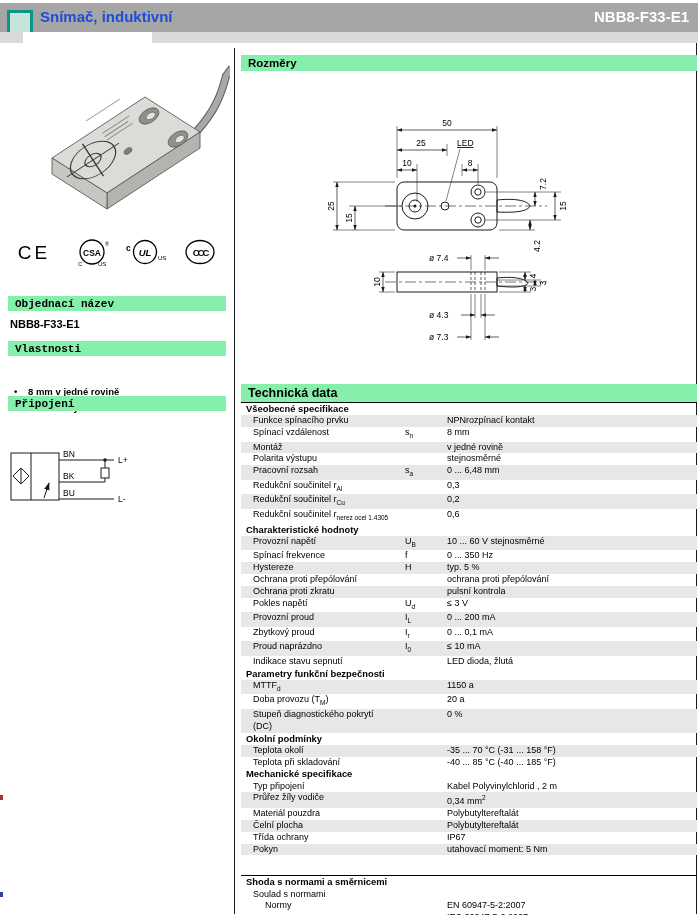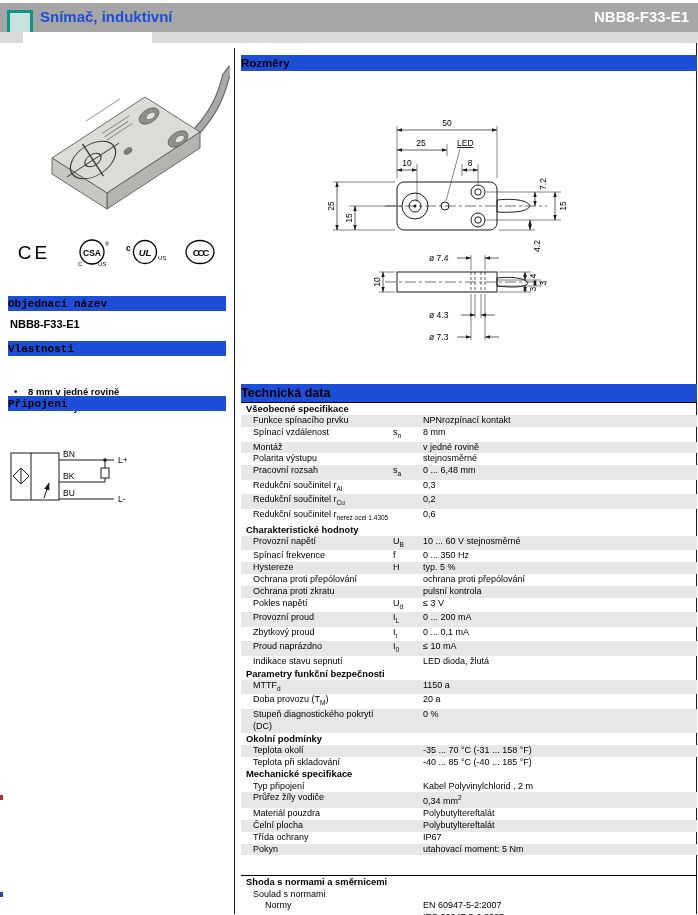--- a/index.html
+++ b/index.html
@@ -12,36 +12,36 @@
   .hdr-prod{position:absolute;right:9px;top:8px;font-size:15px;font-weight:bold;color:#fff;}
   .substrip{position:absolute;left:0;top:32px;width:698px;height:11px;background:#dadada;}
   .substrip-notch{position:absolute;left:23px;top:32px;width:129px;height:11px;background:#fff;}
   
   .vdivider{position:absolute;left:234px;top:48px;width:1px;height:866px;background:#1a1a1a;}
   .rborder{position:absolute;left:696px;top:43px;width:1px;height:871px;background:#1a1a1a;}
   .printmark{position:absolute;left:0;width:3px;height:5px;}
   .pm1{top:795px;background:#b03030;}
   .pm2{top:892px;background:#3040a0;}
   
-  .bar{background:#1d4ed8;font-weight:bold;color:#000;display:flex;align-items:center;box-sizing:border-box;}
+  .bar{background:#86efac;font-weight:bold;color:#000;display:flex;align-items:center;padding-left:7px;box-sizing:border-box;}
   .bar-left{position:absolute;left:8px;width:218px;height:15px;font-size:11px;font-family:Liberation Mono, monospace;}
   .bar-right{position:absolute;left:241px;width:456px;height:16px;font-size:11.5px;}
   #bar-order{top:296px;} #bar-features{top:341px;} #bar-connection{top:396px;}
   #bar-dims{top:55px;}
   #bar-tech{top:384px;height:19px;font-size:12.5px;border-bottom:1.5px solid #000;}
   .order-value{position:absolute;left:10px;top:318px;font-size:11px;font-weight:bold;}
   .feat{position:absolute;left:14px;width:210px;font-size:9.5px;font-weight:bold;margin-top:24px;}
   .feat::before{content:"•";position:absolute;left:0;}
   .feat span{display:inline-block;padding-left:14px;}
   #feat0{top:362px;} #feat1{top:378px;}
   
   #tech-table{position:absolute;left:241px;top:403px;width:456px;}
   .tsec{height:12.2px;line-height:12.2px;font-weight:bold;font-size:9.4px;padding-left:5px;}
   .tsec.rule{border-top:1px solid #000;margin-top:20px;}
-  .trow{display:grid;grid-template-columns:150px 32px auto;min-height:11.8px;line-height:11.8px;font-size:9px;}
+  .trow{display:grid;grid-template-columns:150px 32px auto;min-height:11.8px;line-height:11.8px;font-size:9px;gap:12px;}
   .trow.shade{background:#e7e7e7;}
   .tl{padding-left:12px;} .tl.ind{padding-left:24px;}
   .ts{padding-left:2px;}
   sub{font-size:6.5px;} sup{font-size:6.5px;}
   
   svg{position:absolute;}
   .ln{stroke:#1a1a1a;stroke-width:1;fill:none;}
   .dim{stroke:#1a1a1a;stroke-width:0.7;fill:none;}
   .ext{stroke:#1a1a1a;stroke-width:0.55;fill:none;}
   .dash{stroke:#1a1a1a;stroke-width:0.7;fill:none;stroke-dasharray:3 2;}

